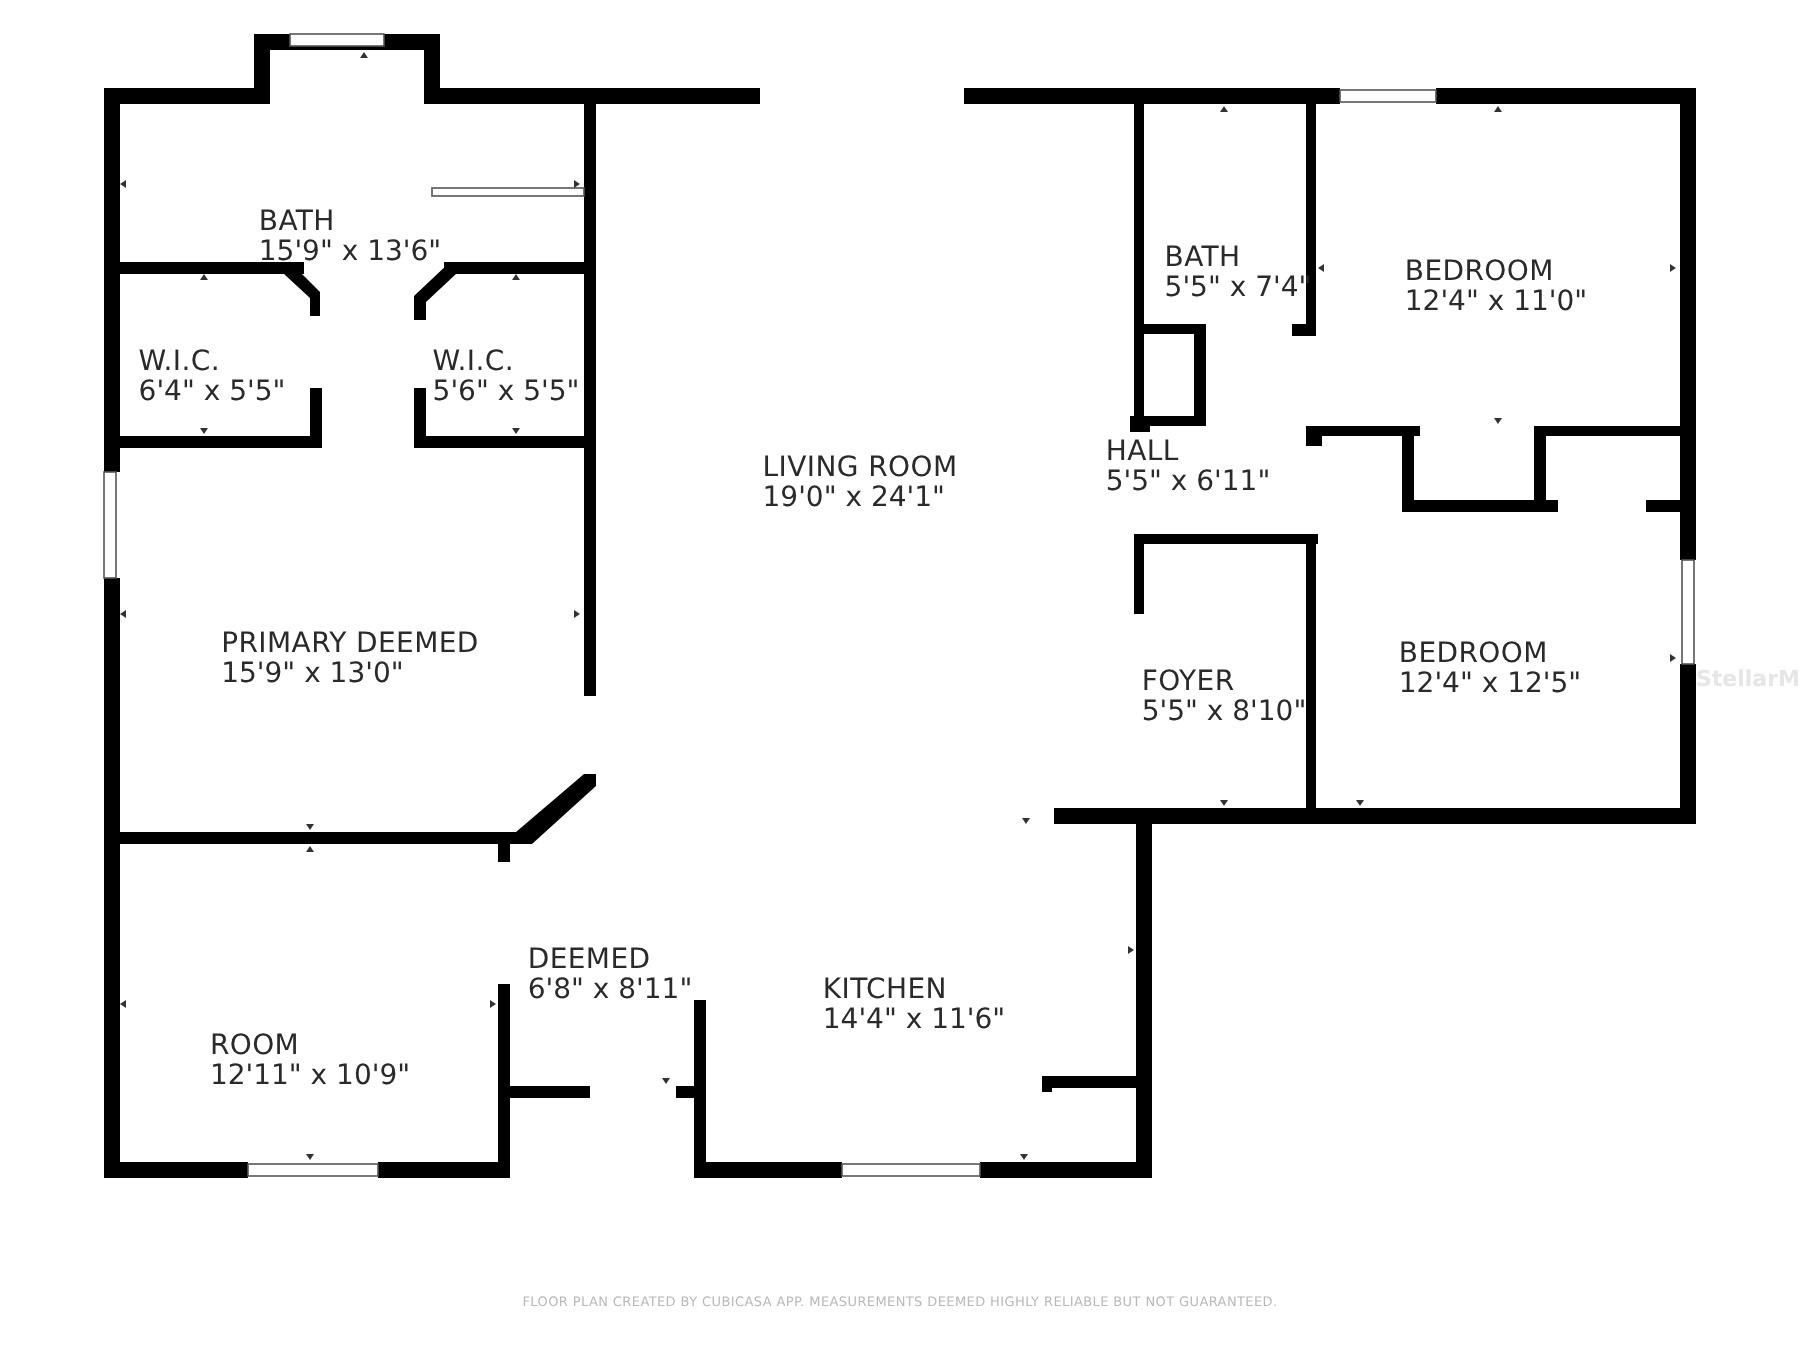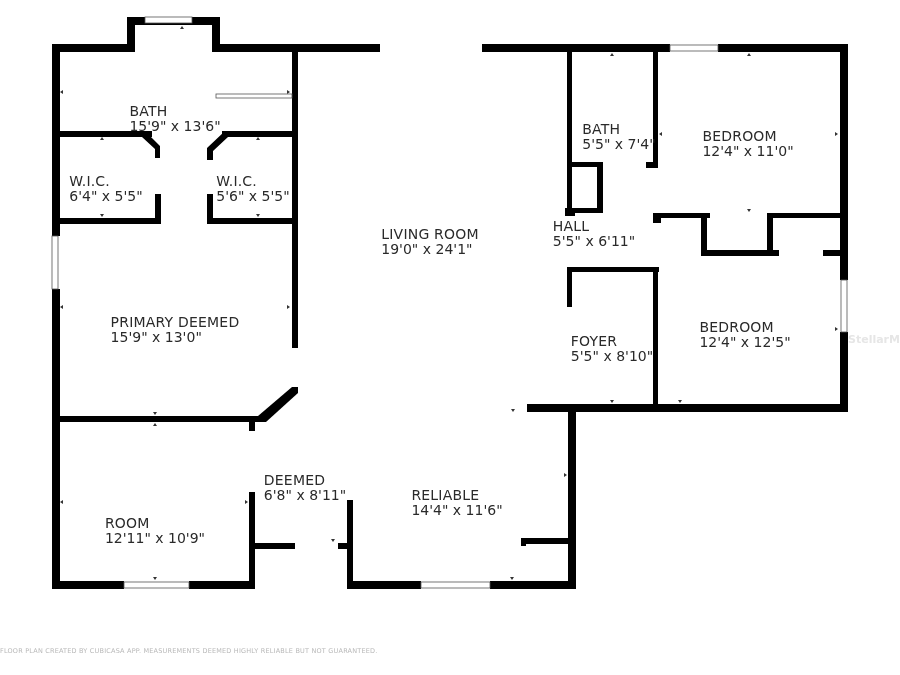--- a/index.html
+++ b/index.html
@@ -8,21 +8,21 @@
     #plan { position: absolute; left: 0; top: 0; width: 900px; height: 675px; }
     .wall { fill: #000; }
     .win { fill: #fff; stroke: #555; stroke-width: 0.8; }
     .room-label {
       position: absolute; transform: translate(-50%, 0);
       text-align: left; white-space: nowrap; font-size: 14px; line-height: 15px; color: #2a2a2a;
     }
     .room-label .name { display: block; letter-spacing: 0.2px; }
     .room-label .dims { display: block; }
     .footer {
-      position: absolute; left: 0; width: 900px; top: 647px; text-align: left;
+      position: absolute; left: 0; width: 900px; top: 647px; text-align: center;
       font-size: 6.5px; color: #b8b8b8; letter-spacing: 0.2px;
     }
     .watermark {
       position: absolute; left: 848px; top: 333px; font-size: 11px; color: #e6e6e6; font-weight: bold;
     }
     .tick { fill: #333; }
   </style>
 </head>
 <body>
 
@@ -166,21 +166,21 @@
 </div>
 <div class="room-label" style="left:305px; top:473px;">
   <span class="name">DEEMED</span>
   <span class="dims">6'8" x 8'11"</span>
 </div>
 <div class="room-label" style="left:430px; top:227px;">
   <span class="name">LIVING ROOM</span>
   <span class="dims">19'0" x 24'1"</span>
 </div>
 <div class="room-label" style="left:457px; top:488px;">
-  <span class="name">RELIABLE</span>
+  <span class="name">KITCHEN</span>
   <span class="dims">14'4" x 11'6"</span>
 </div>
 <div class="room-label" style="left:619px; top:122px;">
   <span class="name">BATH</span>
   <span class="dims">5'5" x 7'4"</span>
 </div>
 <div class="room-label" style="left:594px; top:219px;">
   <span class="name">HALL</span>
   <span class="dims">5'5" x 6'11"</span>
 </div>

